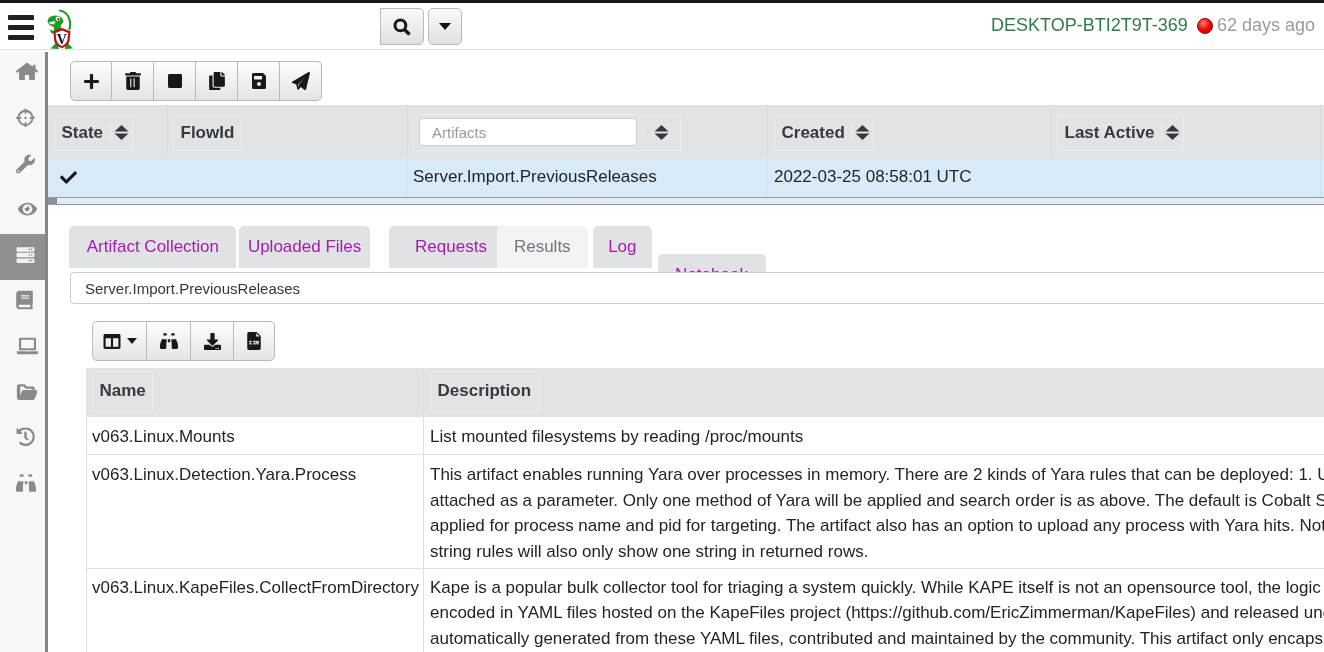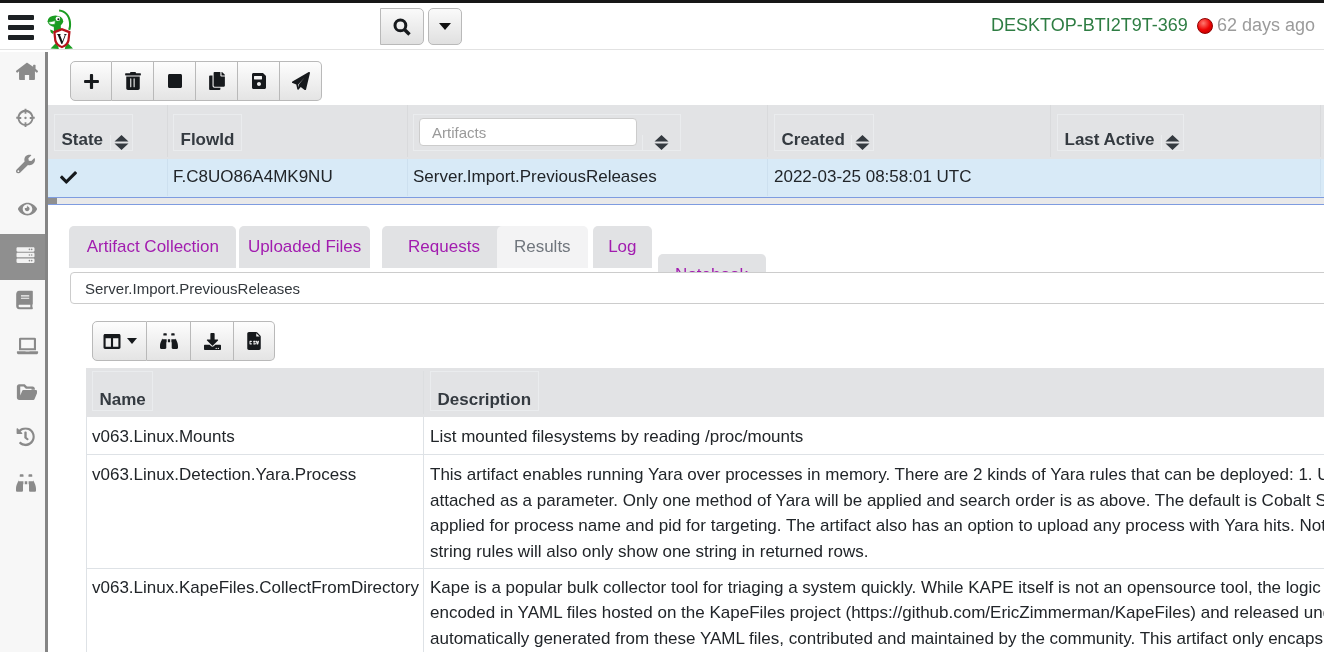--- a/index.html
+++ b/index.html
@@ -37,21 +37,21 @@
 
 .btngroup { position:absolute; display:flex; }
 .tbtn { height:40px; border:1px solid #b9b9b9; border-left:none;
   background:linear-gradient(#fdfdfd,#e4e4e4); display:flex; align-items:center; justify-content:center; }
 .tbtn:first-child { border-left:1px solid #b9b9b9; border-radius:5px 0 0 5px; }
 .tbtn:last-child { border-radius:0 5px 5px 0; }
 
 
 #t1head { position:absolute; left:0; top:53px; width:1276px; height:54px; background:#e2e3e5; }
 .hbox { position:absolute; top:9px; height:37px; border:1px solid #eaecee;
-  display:flex; align-items:flex-end; font-size:17px; font-weight:bold; color:#343a40; }
+  display:flex; align-items:center; font-size:17px; font-weight:bold; color:#343a40; }
 .hlabel { padding:0 6.5px; display:flex; align-items:center; }
 .hsort { width:22px; border-left:1px solid #eaecee; display:flex; align-items:center; justify-content:center; }
 #artinput { position:absolute; left:371px; top:13px; width:218px; height:28px; background:#fff;
   border:1px solid #ccc; border-radius:4px; }
 #artinput span { position:absolute; left:12px; top:5px; font-size:15px; color:#9a9a9a; }
 #t1row { position:absolute; left:0; top:107px; width:1276px; height:37.5px; background:#d8eaf7;
   font-size:17px; color:#212529; }
 .t1cell { position:absolute; top:0; height:36.5px; display:flex; align-items:center; }
 .t1b { border-left:1px solid #cde0ef; }
 #hscroll { position:absolute; left:0; top:144.5px; width:1276px; height:8.5px; background:#e9e9e9;
@@ -248,32 +248,31 @@
             </svg>
           </div>
         </div>
     </div>
     <div id="t1row">
       <div class="t1cell" style="left:0;width:119px;">
           <svg style="margin-left:10px;" width="21" height="17" viewBox="0 0 512 512">
             <path fill="#16191c" d="M174 439L7 273c-9-10-9-25 0-34l34-34c9-9 25-9 34 0l116 116 246-246c9-9 25-9 34 0l34 34c9 9 9 25 0 34L208 439c-9 10-25 10-34 0z"></path>
           </svg>
         </div>
-      <div class="t1cell t1b" style="left:119px;width:240px;padding-left:5px;">F.C8UO86A4MK9NU</div>
       <div class="t1cell t1b" style="left:359px;width:360px;padding-left:5px;">Server.Import.PreviousReleases</div>
       <div class="t1cell t1b" style="left:719px;width:283px;padding-left:6px;">2022-03-25 08:58:01 UTC</div>
       <div class="t1cell t1b" style="left:1272px;width:4px;"></div>
     </div>
     <div id="hscroll">
         <div id="hthumb"></div>
       </div>
 
     <div class="tab" style="left:21.4px; width:167px;">Artifact Collection</div>
     <div class="tab" style="left:191.1px; width:131px;">Uploaded Files</div>
-    <div class="tab" style="left:334px; width:124px;">Requests</div>
+    <div class="tab" style="left:341px; width:124px;">Requests</div>
     <div class="tab active" style="left:448.9px; width:90.8px;">Results</div>
     <div class="tab" style="left:544.5px; width:59.7px;">Log</div>
     <div class="tab" style="left:609.5px; width:108px;margin-top:28px;">Notebook</div>
 
     <div id="artsel">
         <span>Server.Import.PreviousReleases</span>
       </div>
 
     <div class="btngroup" id="toolbar2" style="left:44px; top:269px;">
       <div class="tbtn" style="width:55px;">

